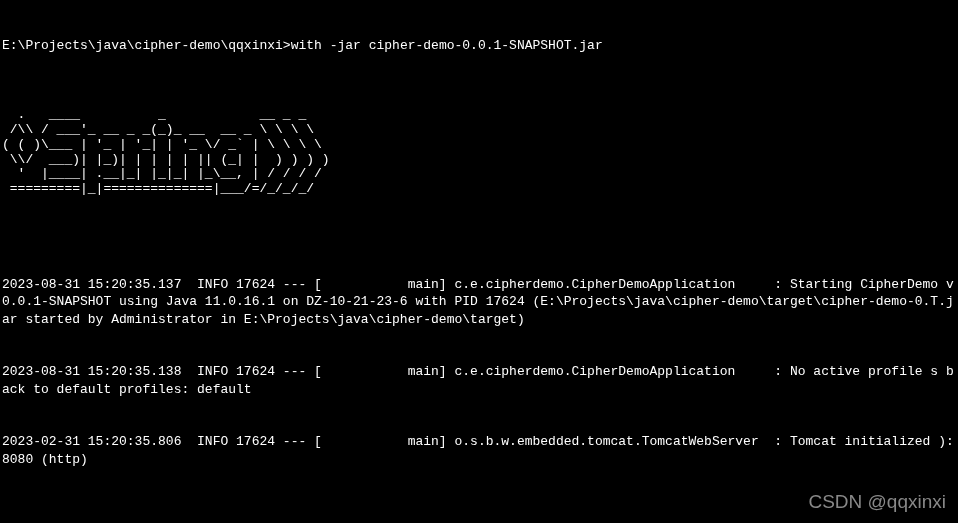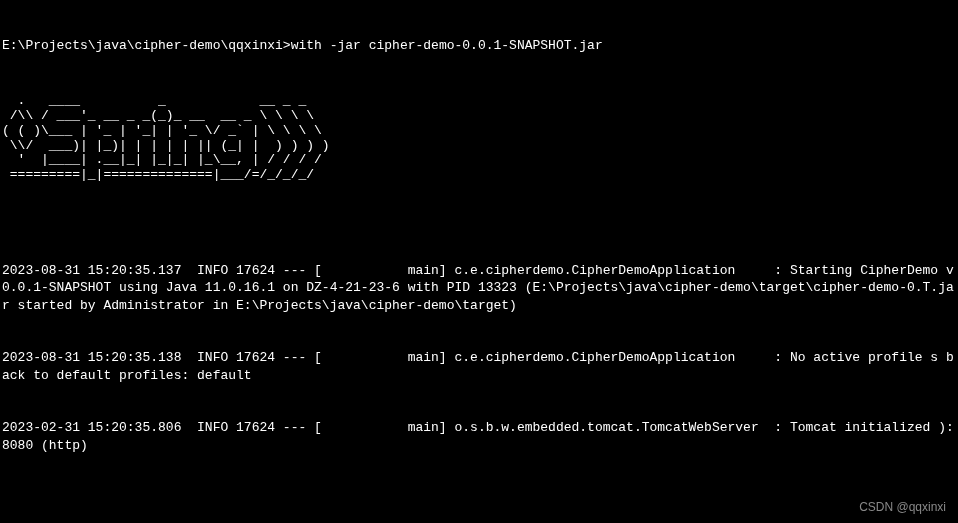--- a/index.html
+++ b/index.html
@@ -13,44 +13,44 @@
       height: 523px;
       overflow: hidden;
       padding: 2px 0 0 2px;
       position: relative;
     }
     .terminal {
       white-space: pre;
       letter-spacing: 0;
     }
     .prompt-line { white-space: pre; }
-    .banner { white-space: pre; margin: 4px 0 2px 0; line-height: 1.15; }
+    .banner { white-space: pre; margin: 18px 0 2px 0; line-height: 1.15; }
     .log-block { white-space: pre-wrap; word-break: break-all; }
     .watermark {
       position: absolute;
       bottom: 8px;
       right: 12px;
       color: #888;
-      font-size: 12px;
+      font-size: 19px;
       font-family: sans-serif;
     }
   </style>
 </head>
 <body>
 
 <div class="terminal">
   <div class="prompt-line"><span>E:\Projects\java\cipher-demo\qqxinxi</span>&gt;<span>with -jar cipher-demo-0.0.1-SNAPSHOT.jar</span></div>
   <div class="banner">  .   ____          _            __ _ _
  /\\ / ___'_ __ _ _(_)_ __  __ _ \ \ \ \
 ( ( )\___ | '_ | '_| | '_ \/ _` | \ \ \ \
  \\/  ___)| |_)| | | | | || (_| |  ) ) ) )
   '  |____| .__|_| |_|_| |_\__, | / / / /
  =========|_|==============|___/=/_/_/_/</div>
   <div style="height:6px"></div>
-  <div class="log-block">2023-08-31 15:20:35.137  INFO 17624 --- [           main] c.e.cipherdemo.CipherDemoApplication     : Starting CipherDemo v0.0.1-SNAPSHOT using Java 11.0.16.1 on DZ-4-21-23-6 with PID 13323 (E:\Projects\java\cipher-demo\target\cipher-demo-0.T.jar started by Administrator in E:\Projects\java\cipher-demo\target)</div>
+  <div class="log-block">2023-08-31 15:20:35.137  INFO 17624 --- [           main] c.e.cipherdemo.CipherDemoApplication     : Starting CipherDemo v0.0.1-SNAPSHOT using Java 11.0.16.1 on DZ-10-21-23-6 with PID 17624 (E:\Projects\java\cipher-demo\target\cipher-demo-0.T.jar started by Administrator in E:\Projects\java\cipher-demo\target)</div>
   <div class="log-block">2023-08-31 15:20:35.138  INFO 17624 --- [           main] c.e.cipherdemo.CipherDemoApplication     : No active profile s back to default profiles: default</div>
   <div class="log-block">2023-02-31 15:20:35.806  INFO 17624 --- [           main] o.s.b.w.embedded.tomcat.TomcatWebServer  : Tomcat initialized ): 8080 (http)</div>
   
   
   
   
   
   
 </div>
 

